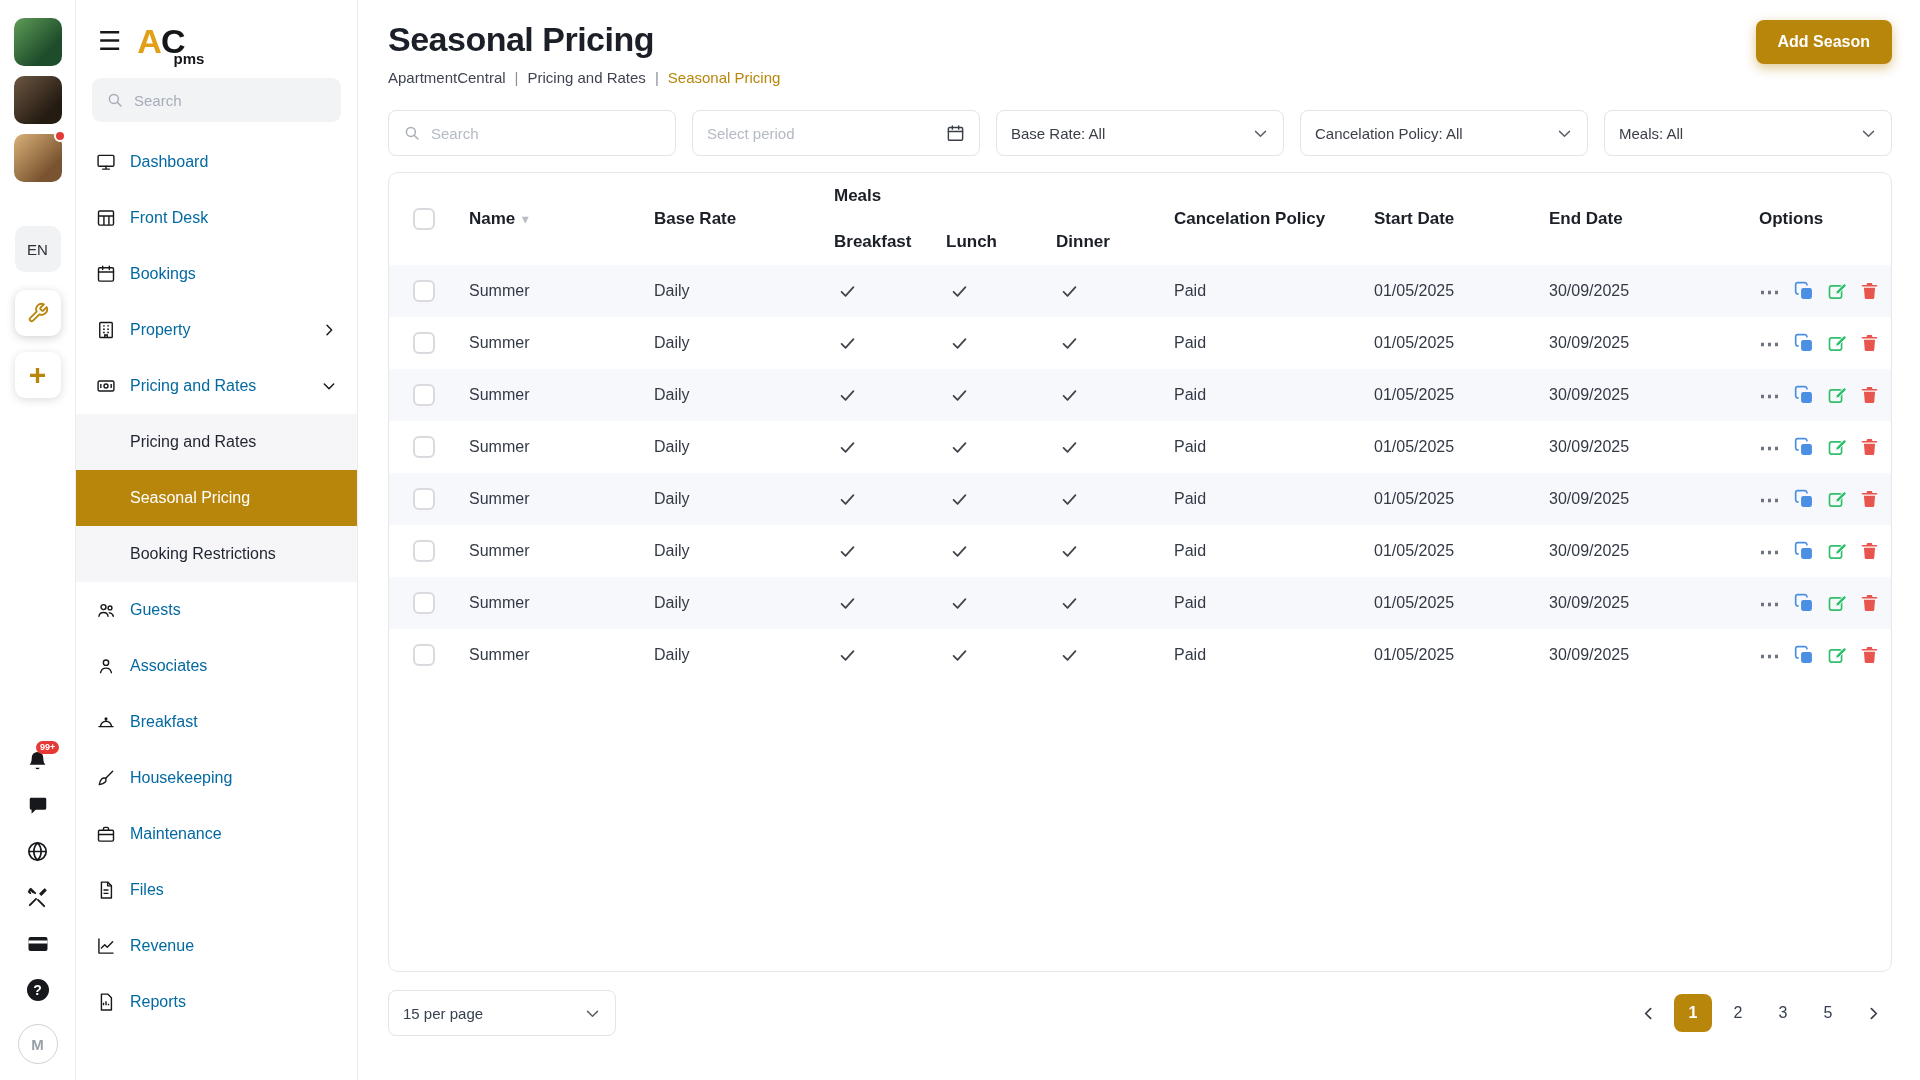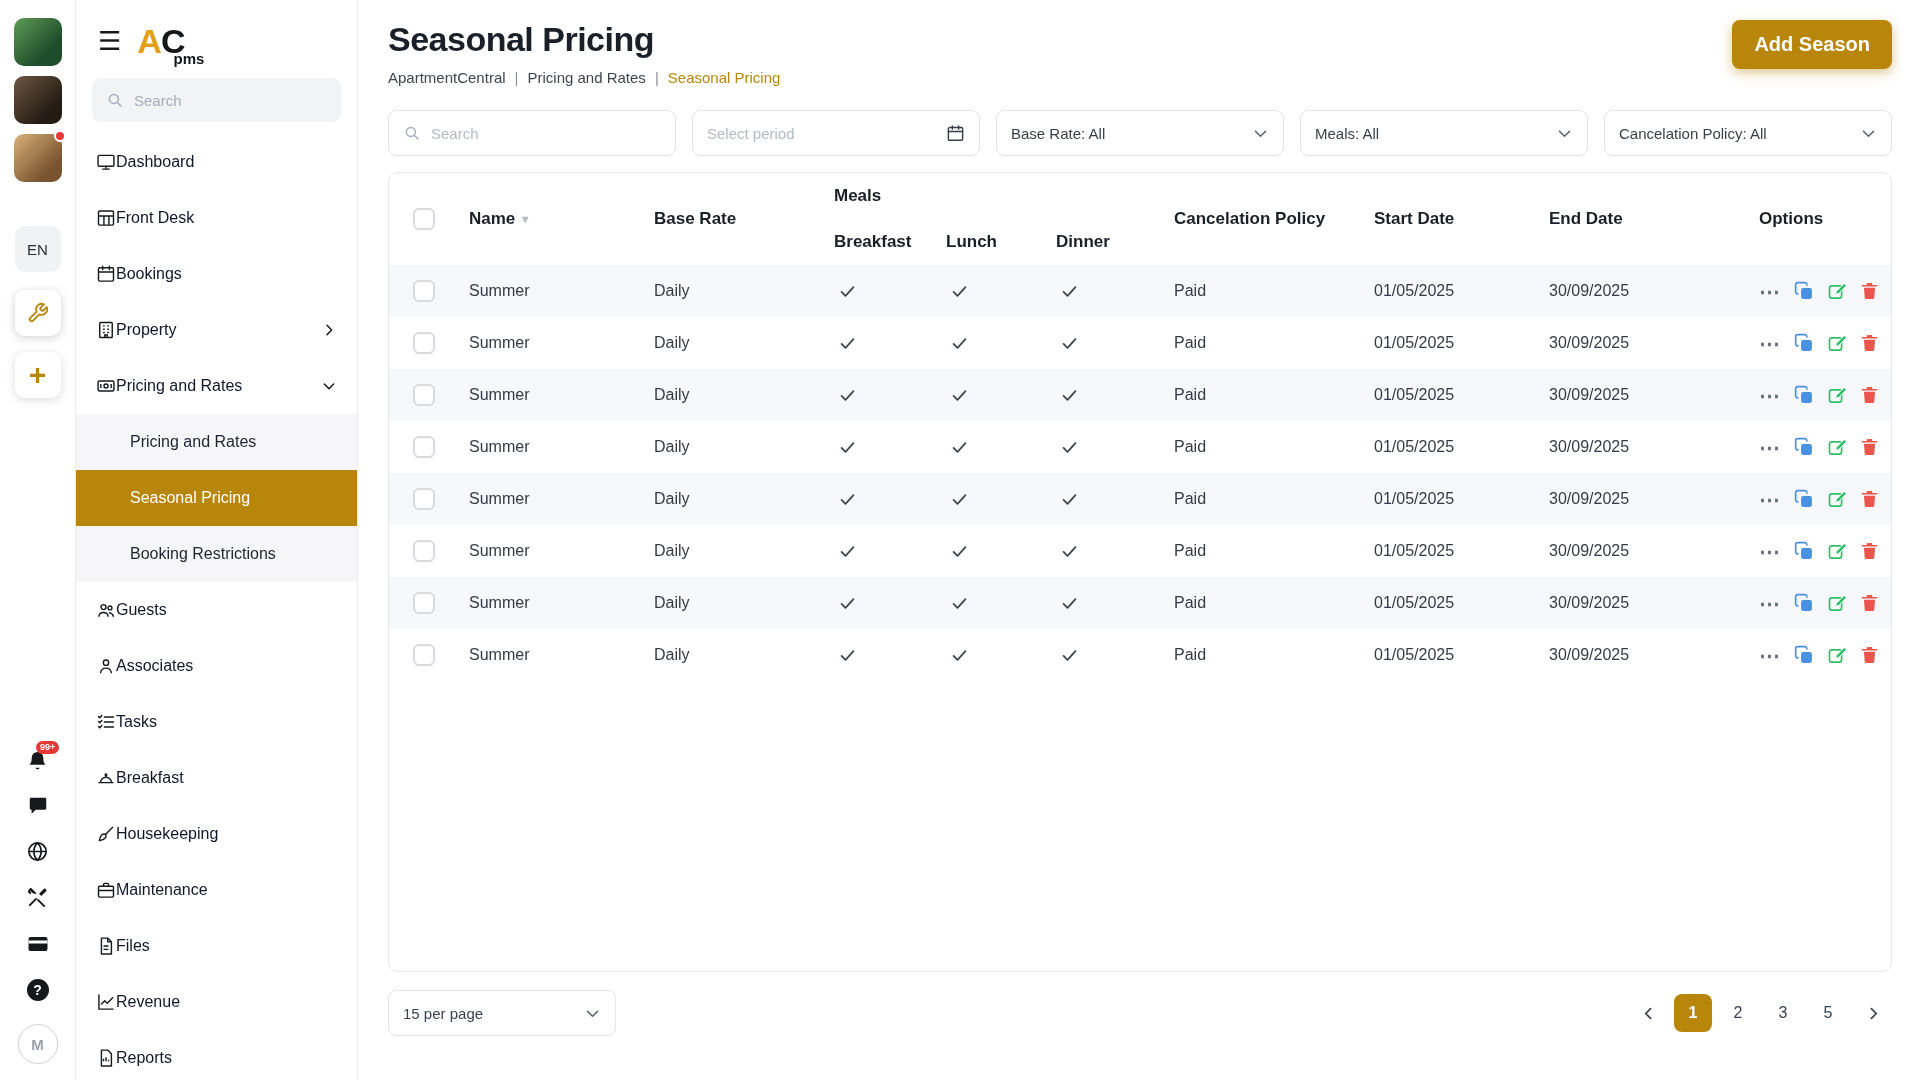--- a/index.html
+++ b/index.html
@@ -34,34 +34,34 @@
   .side-head { display:flex; align-items:center; gap:16px; padding:24px 22px 20px; }
   .hamburger { font-size:26px; line-height:1; cursor:pointer; color:#17181b; }
   .logo { position:relative; font-weight:800; font-size:34px; letter-spacing:-1px; line-height:1; padding-right:14px; }
   .logo .a { color:#E2A019; }
   .logo .c { color:#15161a; }
   .logo .pms { position:absolute; right:-6px; bottom:-8px; font-size:15px; letter-spacing:0; color:#15161a; }
   .side-search { margin:0 16px 12px; background:#f2f3f5; border-radius:9px; height:44px; display:flex; align-items:center; gap:10px; padding:0 14px; }
   .side-search input { flex:1; border:none; outline:none; background:transparent; font:inherit; font-size:15px; color:#374151; }
   .side-search input::placeholder { color:#a6adb8; }
   .menu { flex:1; overflow:hidden; }
-  .menu-item { display:flex; align-items:center; gap:0; height:56px; padding:0 20px; font-size:16px; font-weight:500; color:#0f172a; cursor:pointer; }
+  .menu-item { display:flex; align-items:center; gap:14px; height:56px; padding:0 20px; font-size:16px; font-weight:500; color:#0369a1; cursor:pointer; }
   .menu-item .mi-icon { width:20px; color:#17181b; flex:0 0 20px; }
   .menu-item .chev { margin-left:auto; color:#17181b; }
   .sub-item { display:flex; align-items:center; height:56px; padding:0 20px 0 54px; font-size:16px; font-weight:500; color:#1f2430; background:#f6f6f8; cursor:pointer; }
   .sub-item.active { background:var(--accent); color:#fff; }
 
   
   .main { flex:1; padding:0 28px 0 30px; display:flex; flex-direction:column; }
   .main-head { display:flex; justify-content:space-between; align-items:flex-start; padding-top:20px; }
   .page-title { font-size:34px; font-weight:700; color:#1b1f27; letter-spacing:-.5px; }
   .breadcrumb { margin-top:10px; font-size:15px; color:#3f4450; display:flex; align-items:center; }
   .breadcrumb .sep { margin:0 9px; color:#8a8f99; }
   .breadcrumb .current { color:var(--accent); }
-  .add-btn { background:var(--accent); color:#fff; border:none; border-radius:8px; font:inherit; font-size:20px; font-weight:600; padding:13px 22px; cursor:pointer; box-shadow:0 4px 12px rgba(184,134,11,.45); }
+  .add-btn { background:var(--accent); color:#fff; border:none; border-radius:8px; font:inherit; font-size:16px; font-weight:600; padding:13px 22px; cursor:pointer; box-shadow:0 4px 12px rgba(184,134,11,.45); }
 
   .filters { display:flex; gap:16px; margin-top:24px; }
   .filter { flex:1; height:46px; border:1px solid #e3e4e8; border-radius:8px; background:#fff; display:flex; align-items:center; gap:10px; padding:0 14px; font-size:15px; color:#3a3f47; cursor:pointer; }
   .filter input { flex:1; border:none; outline:none; font:inherit; font-size:15px; color:#374151; min-width:0; }
   .filter input::placeholder { color:#b4bac3; }
   .filter .right { margin-left:auto; color:#5b6068; }
 
   
   .table-card { margin-top:16px; border:1px solid #e6e7eb; border-radius:10px; height:800px; overflow:hidden; display:flex; flex-direction:column; }
   .grid-cols { display:grid; grid-template-columns:70px 185px 180px 112px 110px 118px 200px 175px 210px 1fr; }
@@ -248,28 +248,20 @@
       <span class="mi-icon">
           <svg width="20" height="20" viewBox="0 0 24 24" fill="none" stroke="currentColor" stroke-width="1.7" stroke-linecap="round">
             <circle cx="12" cy="8" r="3.2"></circle>
             <path d="M5.5 20c.7-3.5 3.3-5.5 6.5-5.5s5.8 2 6.5 5.5"></path>
           </svg>
         </span>
       <span>Associates</span>
     </div>
     <div class="menu-item">
       <span class="mi-icon">
-          <svg width="20" height="20" viewBox="0 0 24 24" fill="none" stroke="currentColor" stroke-width="1.7" stroke-linecap="round" stroke-linejoin="round">
-            <path d="M10 6h11M10 12h11M10 18h11M3 5.5l1.5 1.5L7 4.3M3 11.5l1.5 1.5L7 10.3M3 17.5l1.5 1.5L7 16.3"></path>
-          </svg>
-        </span>
-      <span>Tasks</span>
-    </div>
-    <div class="menu-item">
-      <span class="mi-icon">
           <svg width="20" height="20" viewBox="0 0 24 24" fill="none" stroke="currentColor" stroke-width="1.7" stroke-linecap="round">
             <path d="M3.5 17.5h17M5.5 17.5a6.5 6.5 0 0 1 13 0M12 11v-2"></path>
             <circle cx="12" cy="8" r="1"></circle>
           </svg>
         </span>
       <span>Breakfast</span>
     </div>
     <div class="menu-item">
       <span class="mi-icon">
           <svg width="20" height="20" viewBox="0 0 24 24" fill="none" stroke="currentColor" stroke-width="1.7" stroke-linecap="round" stroke-linejoin="round">
@@ -354,29 +346,29 @@
     </div>
     <div class="filter">
       <span>Base Rate: All</span>
       <span class="right">
           <svg width="17" height="17" viewBox="0 0 24 24" fill="none" stroke="currentColor" stroke-width="2" stroke-linecap="round" stroke-linejoin="round">
             <path d="M5 9l7 7 7-7"></path>
           </svg>
         </span>
     </div>
     <div class="filter">
-      <span>Meals: All</span>
+      <span>Cancelation Policy: All</span>
       <span class="right">
           <svg width="17" height="17" viewBox="0 0 24 24" fill="none" stroke="currentColor" stroke-width="2" stroke-linecap="round" stroke-linejoin="round">
             <path d="M5 9l7 7 7-7"></path>
           </svg>
         </span>
     </div>
     <div class="filter">
-      <span>Cancelation Policy: All</span>
+      <span>Meals: All</span>
       <span class="right">
           <svg width="17" height="17" viewBox="0 0 24 24" fill="none" stroke="currentColor" stroke-width="2" stroke-linecap="round" stroke-linejoin="round">
             <path d="M5 9l7 7 7-7"></path>
           </svg>
         </span>
     </div>
   </div>
 
   <div class="table-card">
     <div class="thead grid-cols">

